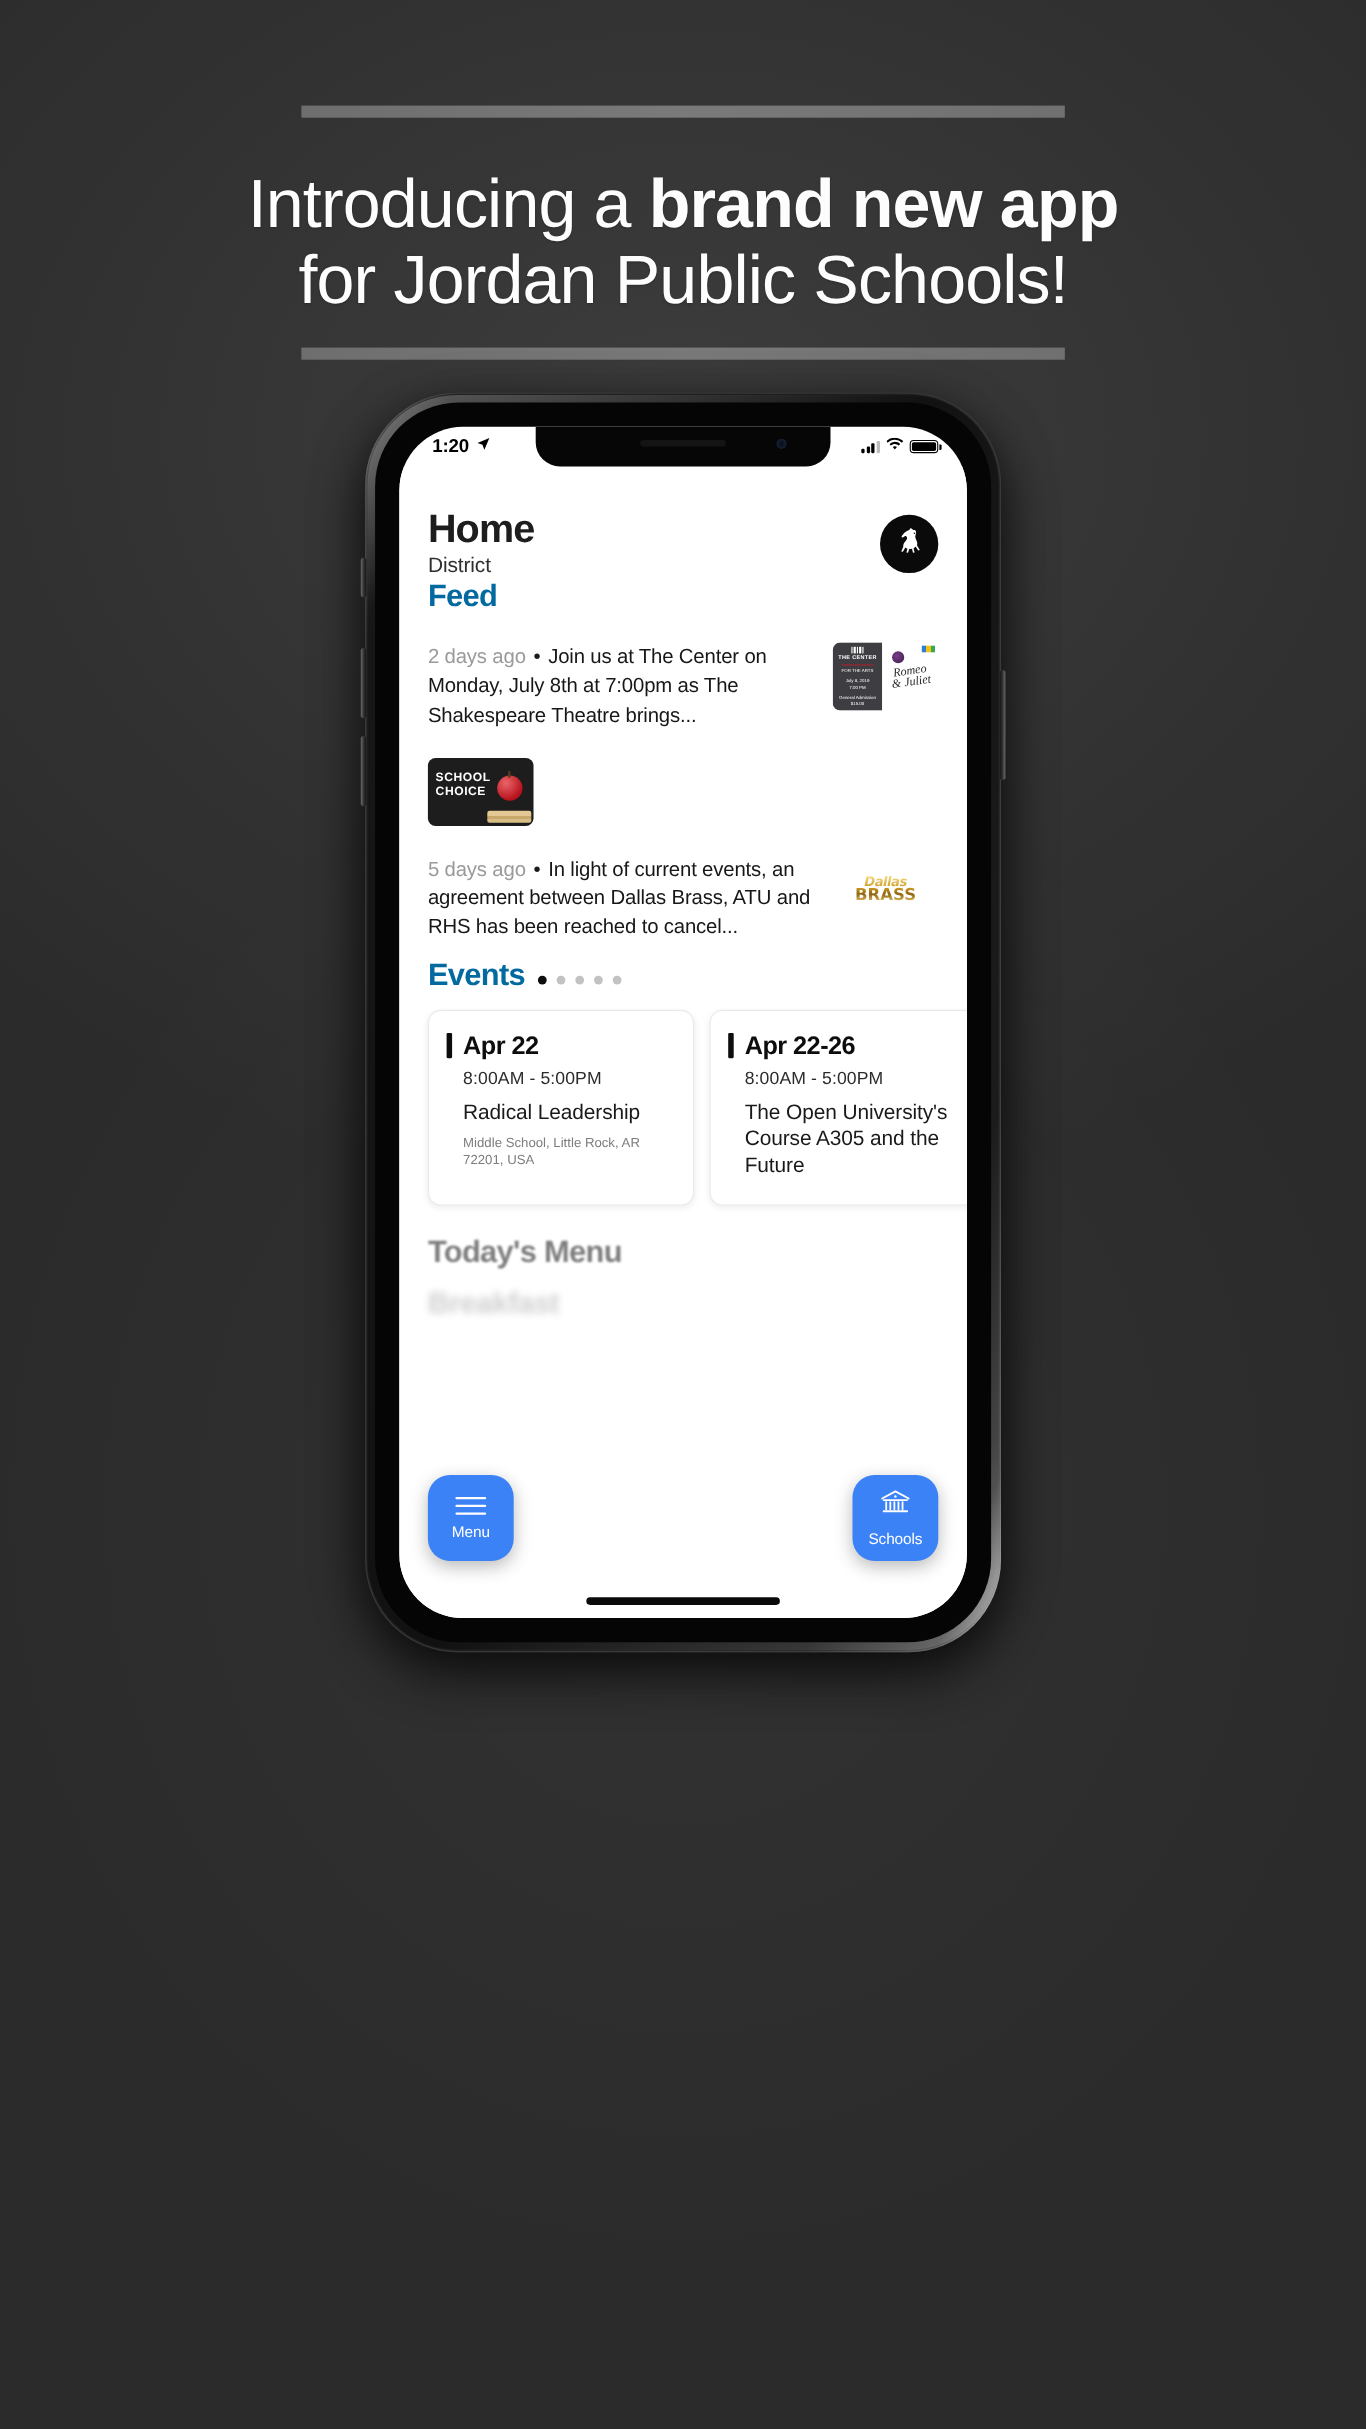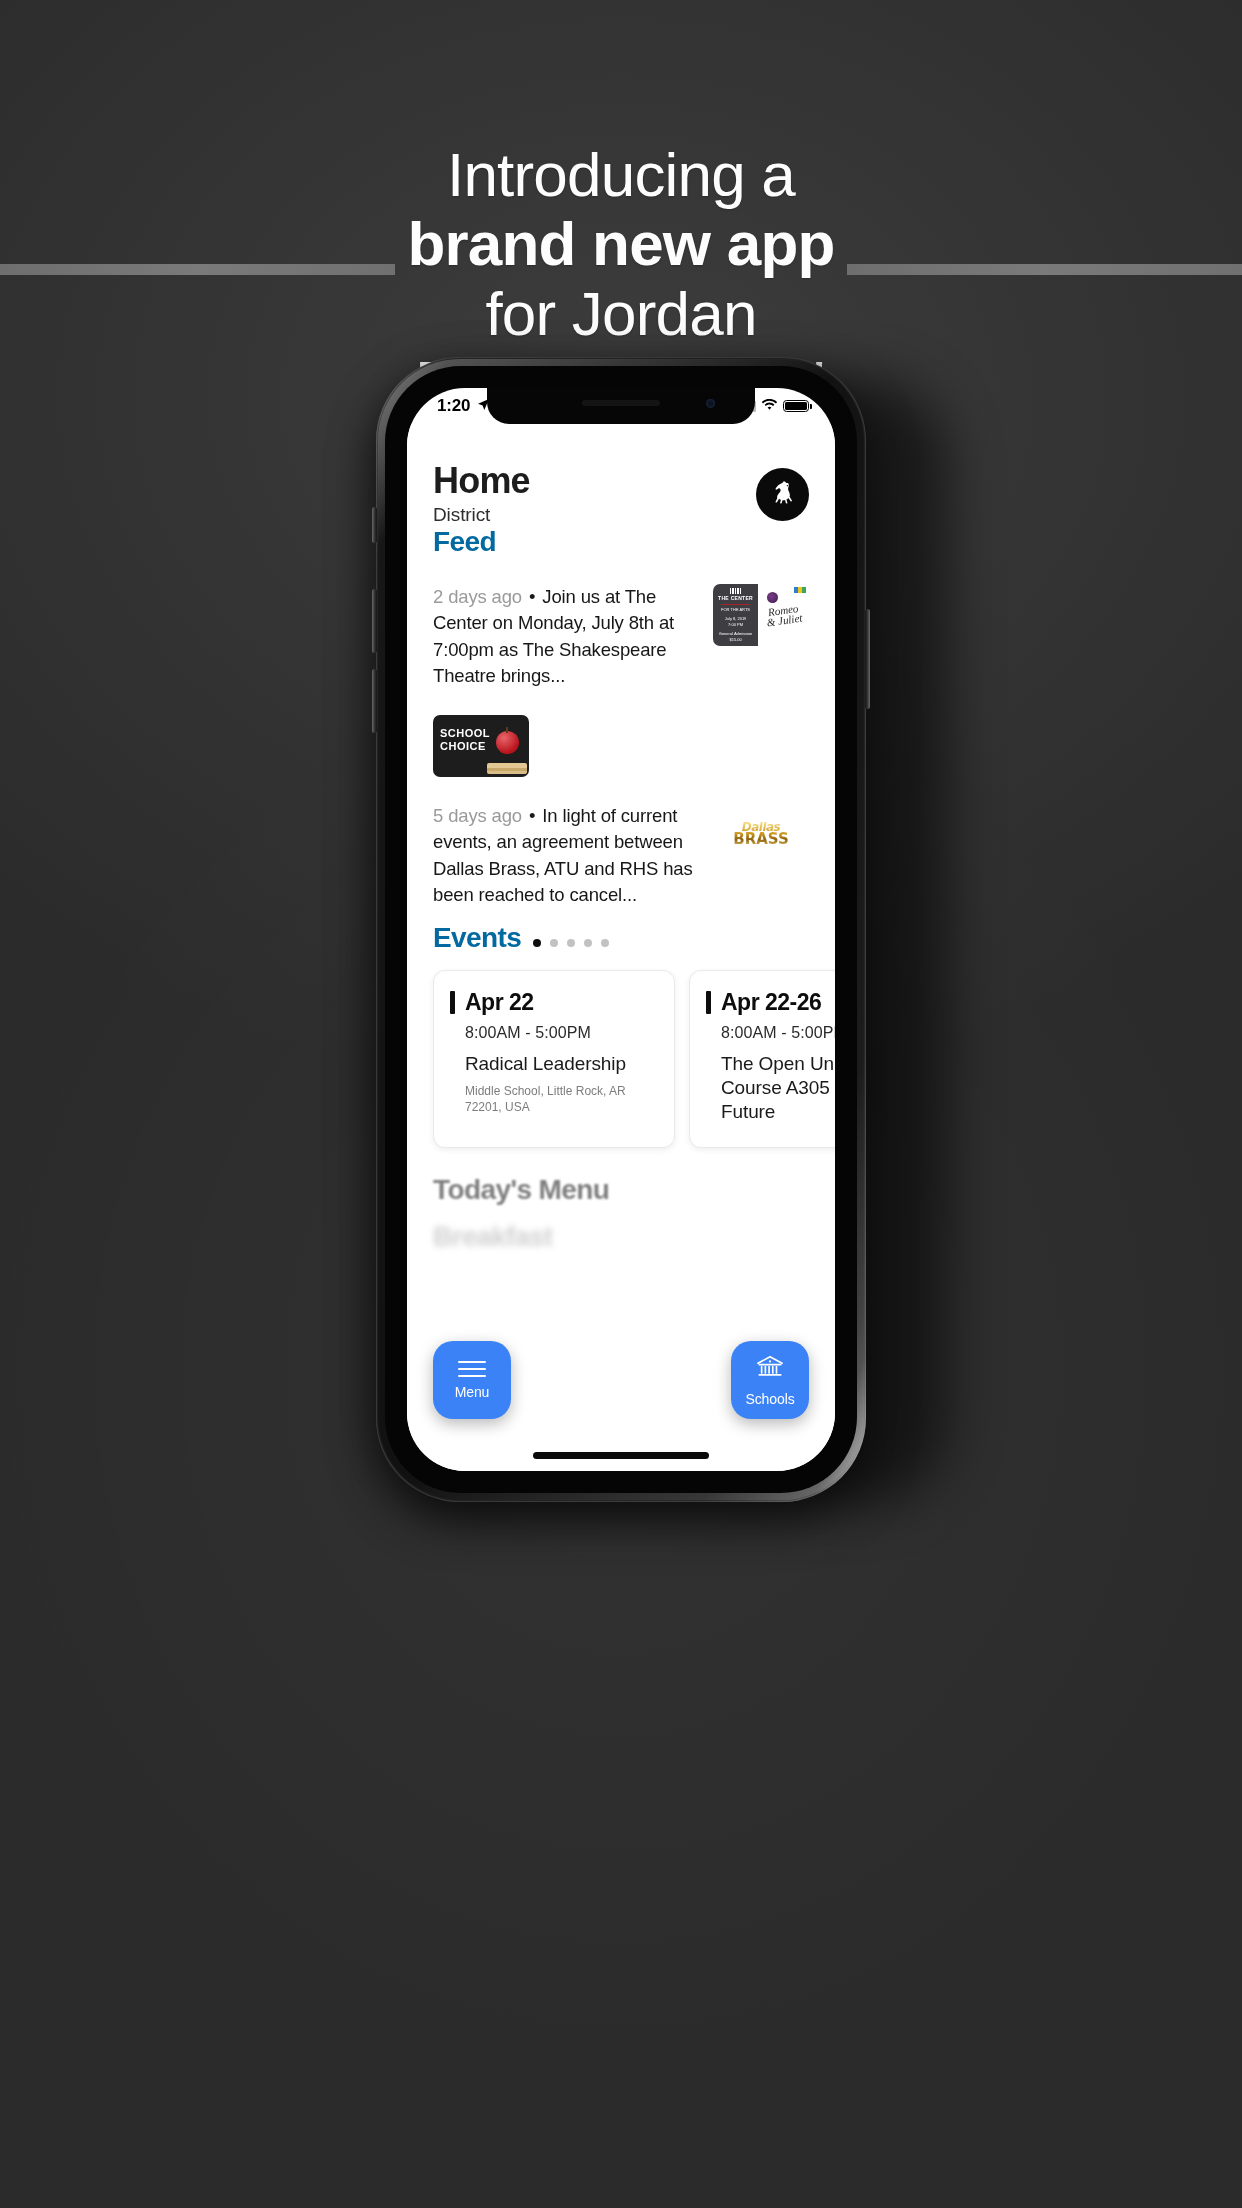--- a/index.html
+++ b/index.html
@@ -24,21 +24,21 @@
     background: radial-gradient(ellipse 1100px 1200px at 50% 62%, rgba(255,255,255,0.035) 0%, rgba(0,0,0,0) 60%);
     pointer-events: none;
   }
 
   
   .headline-block {
     position: absolute;
     left: 0; right: 0;
     top: 96px;
     display: flex;
-    flex-direction: row;
+    flex-direction: column;
     align-items: center;
   }
   .rule {
     width: 694px;
     height: 11px;
     background: linear-gradient(90deg, #6e6e6e 0%, #7a7a7a 50%, #707070 100%);
   }
   .rule.bottom { margin-top: 0; }
   .headline {
     text-align: center;
@@ -52,21 +52,21 @@
   }
   .headline .bold { font-weight: 700; }
   .headline .l2 { display: block; }
 
   
   .phone-wrap {
     position: absolute;
     left: 50%;
     top: 357px;
     transform: translateX(-50%);
-    width: 490px;
+    width: 578px;
     height: 1145px;
   }
   .phone-shadow {
     position: absolute;
     left: 6px; top: 22px;
     width: 566px; height: 1125px;
     border-radius: 82px;
     background: rgba(0,0,0,0.55);
     filter: blur(26px);
   }

